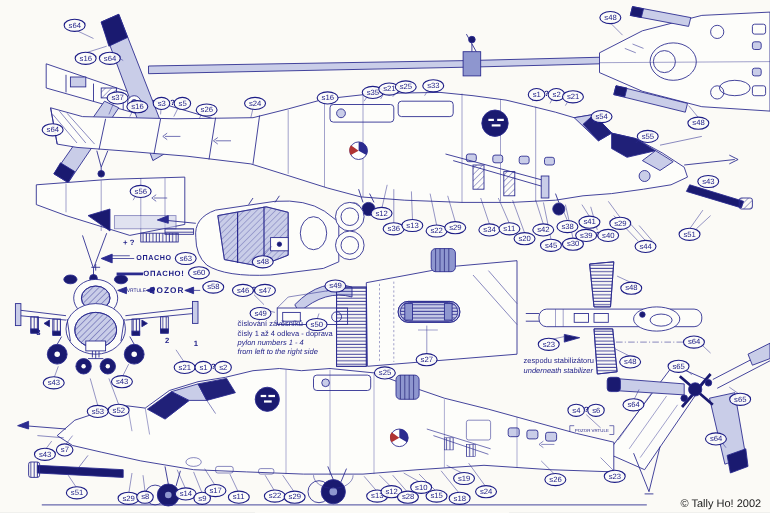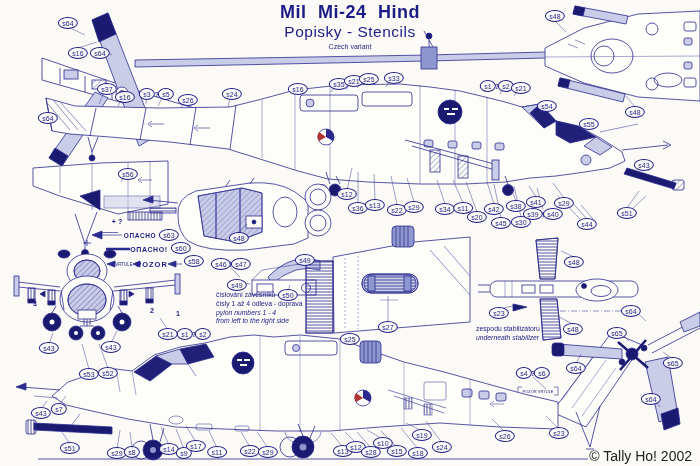--- a/index.html
+++ b/index.html
@@ -17,21 +17,21 @@
   .t3{font-size:7px;margin-top:2px;}
   .note{position:absolute;font-size:6.8px;color:var(--ink,#1c1c86);line-height:1.3;z-index:4;}
   .note .it{font-style:italic;}
   .stenciltxt{position:absolute;transform:translate(-50%,-50%);color:var(--ink,#1c1c86);
               font-weight:bold;white-space:nowrap;z-index:4;}
   .st-opasno{font-size:6.5px;letter-spacing:.6px;}
   .st-opasno2{font-size:7px;letter-spacing:.6px;}
   .st-vrtule{font-size:4.5px;font-weight:normal;}
   .st-pozor{font-size:7.5px;letter-spacing:1px;}
   .st-tail{font-size:4px;font-weight:normal;}
-  .copyright{position:absolute;right:8px;bottom:2px;font-size:14px;color:#222;z-index:4;}
+  .copyright{position:absolute;right:8px;bottom:2px;font-size:10px;color:#222;z-index:4;}
 </style>
 </head>
 <body>
 
 <div class="canvas" id="canvas" style="--ink: #1c1c86;">
 
 <svg class="art" width="700" height="466" viewBox="0 0 700 466">
 <defs>
 <pattern id="hatch" width="4" height="4" patternTransform="rotate(45)" patternUnits="userSpaceOnUse">
 <line x1="0" y1="0" x2="0" y2="4" stroke="#2b2b8f" stroke-width="0.7"></line>
@@ -311,25 +311,20 @@
 <rect x="404" y="398" width="8" height="11" stroke-width="0.5" fill="url(#vstripe)"></rect>
 <rect x="424" y="404" width="8" height="11" stroke-width="0.5" fill="url(#vstripe)"></rect>
 </g>
 
 <line x1="38" y1="459" x2="588" y2="459"></line>
 
 <path stroke-width="0.45" d="M347,190 L352,168 M358,203 L358,172 M375,200 L374,174 M397,205 L391,176 M414,202 L407,178 M445,204 L437,180 M463,203 L453,180 M477,212 L466,182 M494,204 L487,182 M501,218 L494,184 M516,201 L509,184 M521,217 L514,186 M536,197 L529,186 M543,209 L537,188 M564,198 L553,183 M580,219 L558,196 M587,219 L570,200 M593,219 L581,205 M547,101 L539,112 M589,119 L578,130 M644,160 L649,171 M627,208 L639,191 M633,208 L646,196 M128,170 L121,182 M107,85 L99,104 M125,92 L118,106 M147,90 L146,104 M166,90 L158,106 M188,95 L181,108 M232,90 L228,107 M298,85 L301,95 M339,80 L331,92 M354,77 L346,90 M369,75 L357,88 M394,74 L386,87 M488,82 L484,92 M506,82 L500,94 M521,84 L514,96 M555,21 L566,32 M635,107 L626,96 M68,27 L85,35 M78,48 L97,42 M100,48 L112,55 M48,113 L54,122 M49,344 L53,333 M111,343 L117,331 M168,330 L160,318 M89,369 L82,344 M108,368 L99,344 M59,405 L66,396 M41,409 L47,401 M70,444 L62,432 M117,449 L120,430 M132,448 L130,432 M169,445 L161,427 M184,449 L176,429 M196,442 L186,426 M217,448 L209,431 M250,447 L241,432 M268,448 L257,432 M343,447 L331,433 M356,443 L345,432 M371,448 L357,432 M383,439 L367,430 M397,447 L381,431 M418,449 L401,428 M422,431 L406,423 M442,443 L426,421 M505,432 L492,419 M559,429 L546,416 M350,335 L352,344 M388,322 L388,296 M305,256 L297,265 M237,281 L250,284 M288,291 L290,285 M231,268 L240,277 M239,233 L247,224 M574,257 L561,251 M573,324 L559,317 M499,309 L513,306 M631,307 L646,321 M617,329 L629,341 M576,364 L581,354 M673,359 L663,352 M651,395 L660,407 M533,377 L546,389"></path>
 </g>
 </svg>
 
-<div class="title">
-  <div class="t1">Mil Mi-24 Hind</div>
-  <div class="t2">Popisky - Stencils</div>
-  <div class="t3">Czech variant</div>
-</div>
 
 <span class="stenciltxt st-opasno" style="left:140px;top:235px">ОПАСНО</span>
 <span class="stenciltxt st-opasno2" style="left:149px;top:249px">ОПАСНО!</span>
 <span class="stenciltxt st-vrtule" style="left:124px;top:264px">VRTULE</span>
 <span class="stenciltxt st-pozor" style="left:152px;top:264px">POZOR</span>
 <span class="stenciltxt st-tail" style="left:538px;top:391px">POZOR VRTULE</span>
 
 <div class="note" style="left:216px;top:291px">
   <div>číslování závěsníků</div>
   <div>čísly 1 až 4 odleva - doprava</div>

